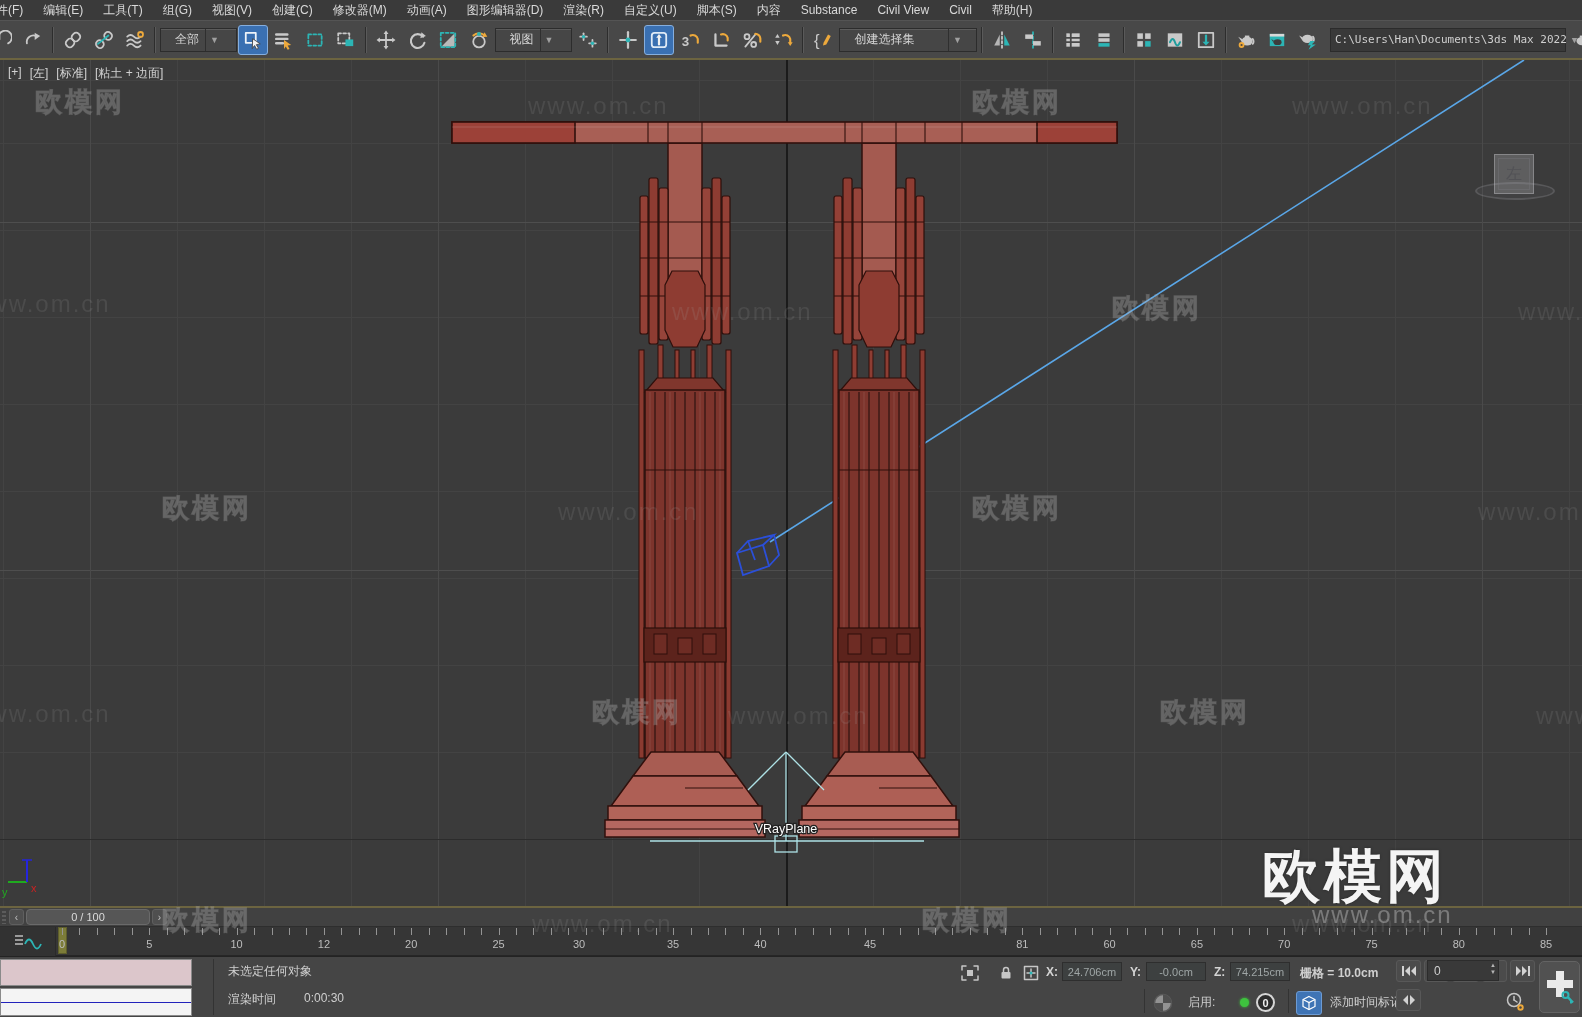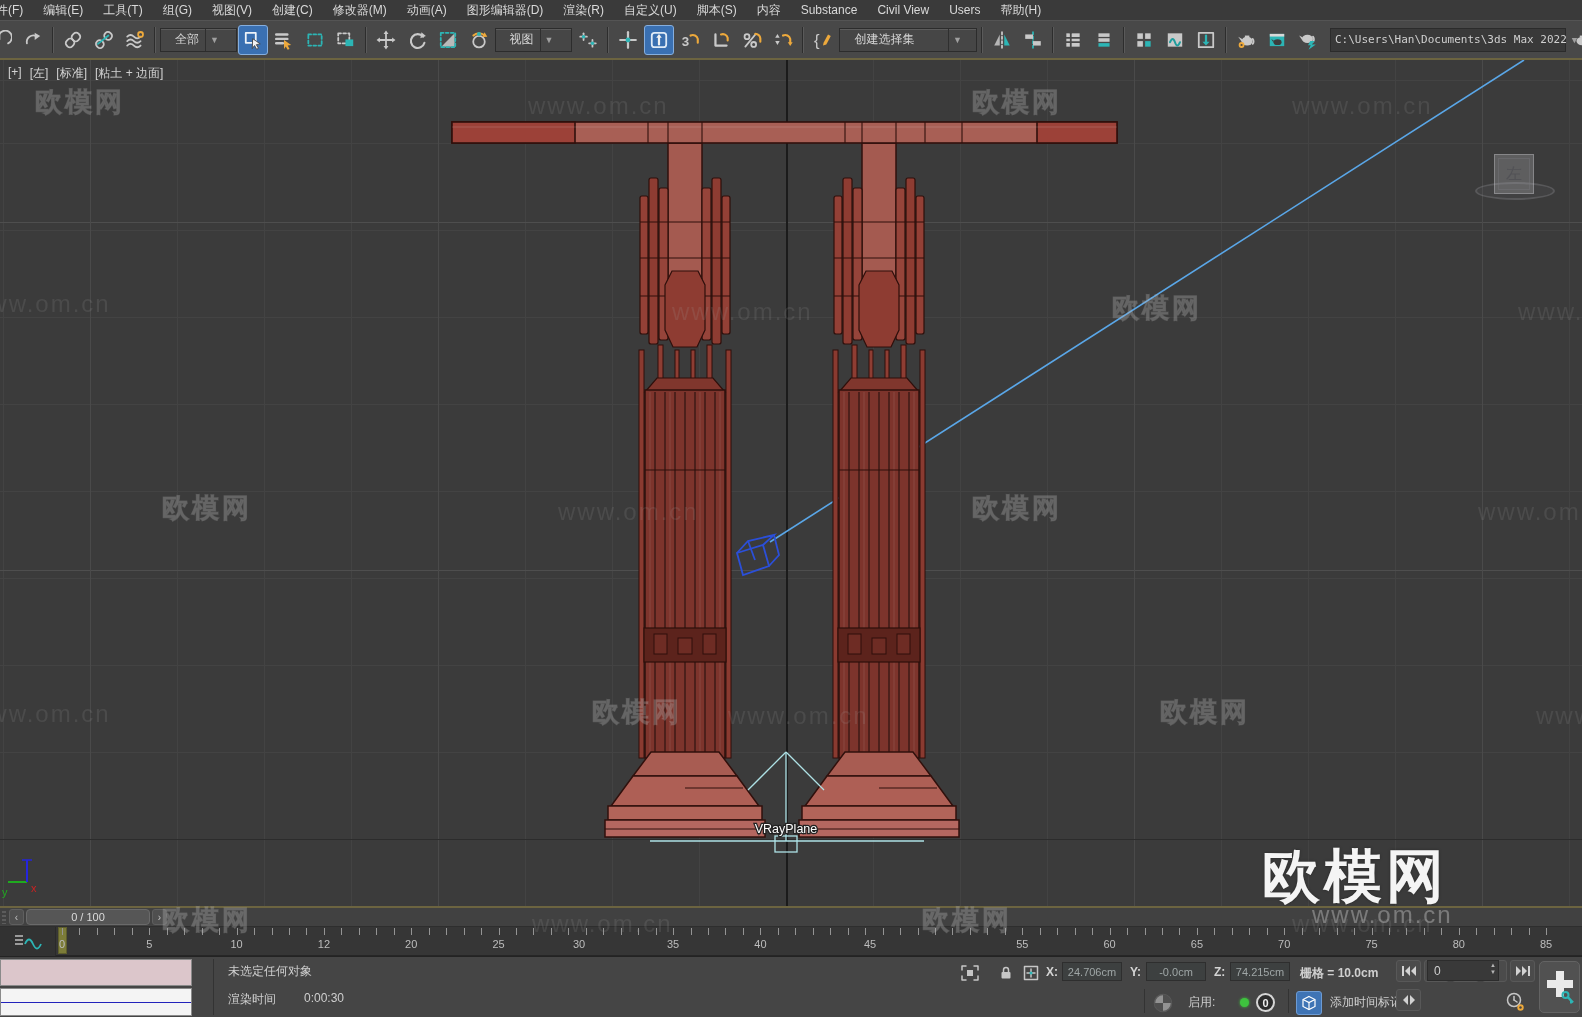--- a/index.html
+++ b/index.html
@@ -109,21 +109,21 @@
     <div class="menu-item">创建(C)</div>
     <div class="menu-item">修改器(M)</div>
     <div class="menu-item">动画(A)</div>
     <div class="menu-item">图形编辑器(D)</div>
     <div class="menu-item">渲染(R)</div>
     <div class="menu-item">自定义(U)</div>
     <div class="menu-item">脚本(S)</div>
     <div class="menu-item">内容</div>
     <div class="menu-item">Substance</div>
     <div class="menu-item">Civil View</div>
-    <div class="menu-item">Users</div>
+    <div class="menu-item">Civil</div>
     <div class="menu-item">帮助(H)</div>
   </div>
 
 <div class="toolbar">
   <span class="tbi" style="margin-left:-14px">
     <svg width="20" height="20" viewBox="0 0 18 18">
         <path d="M14.5 12 A6 6 0 1 0 6 5.5"></path>
         <polygon points="7.5,2.5 2.5,5.5 7.5,9" fill="#c9c9c9" stroke="none"></polygon>
       </svg>
     </span>
@@ -593,21 +593,21 @@
       <div class="tick" style="left: 882.62px;"></div>
       <div class="tick" style="left: 900.08px;"></div>
       <div class="tick" style="left: 917.54px;"></div>
       <div class="tick" style="left: 935px;"></div>
       <div class="tick-label" style="left: 935px; margin-top: 16px;">50</div>
       <div class="tick" style="left: 952.46px;"></div>
       <div class="tick" style="left: 969.92px;"></div>
       <div class="tick" style="left: 987.38px;"></div>
       <div class="tick" style="left: 1004.84px;"></div>
       <div class="tick" style="left: 1022.3px;"></div>
-      <div class="tick-label" style="left: 1022.3px;">55</div>
+      <div class="tick-label" style="left: 1022.3px;">81</div>
       <div class="tick" style="left: 1039.76px;"></div>
       <div class="tick" style="left: 1057.22px;"></div>
       <div class="tick" style="left: 1074.68px;"></div>
       <div class="tick" style="left: 1092.14px;"></div>
       <div class="tick" style="left: 1109.6px;"></div>
       <div class="tick-label" style="left: 1109.6px;">60</div>
       <div class="tick" style="left: 1127.06px;"></div>
       <div class="tick" style="left: 1144.52px;"></div>
       <div class="tick" style="left: 1161.98px;"></div>
       <div class="tick" style="left: 1179.44px;"></div>

